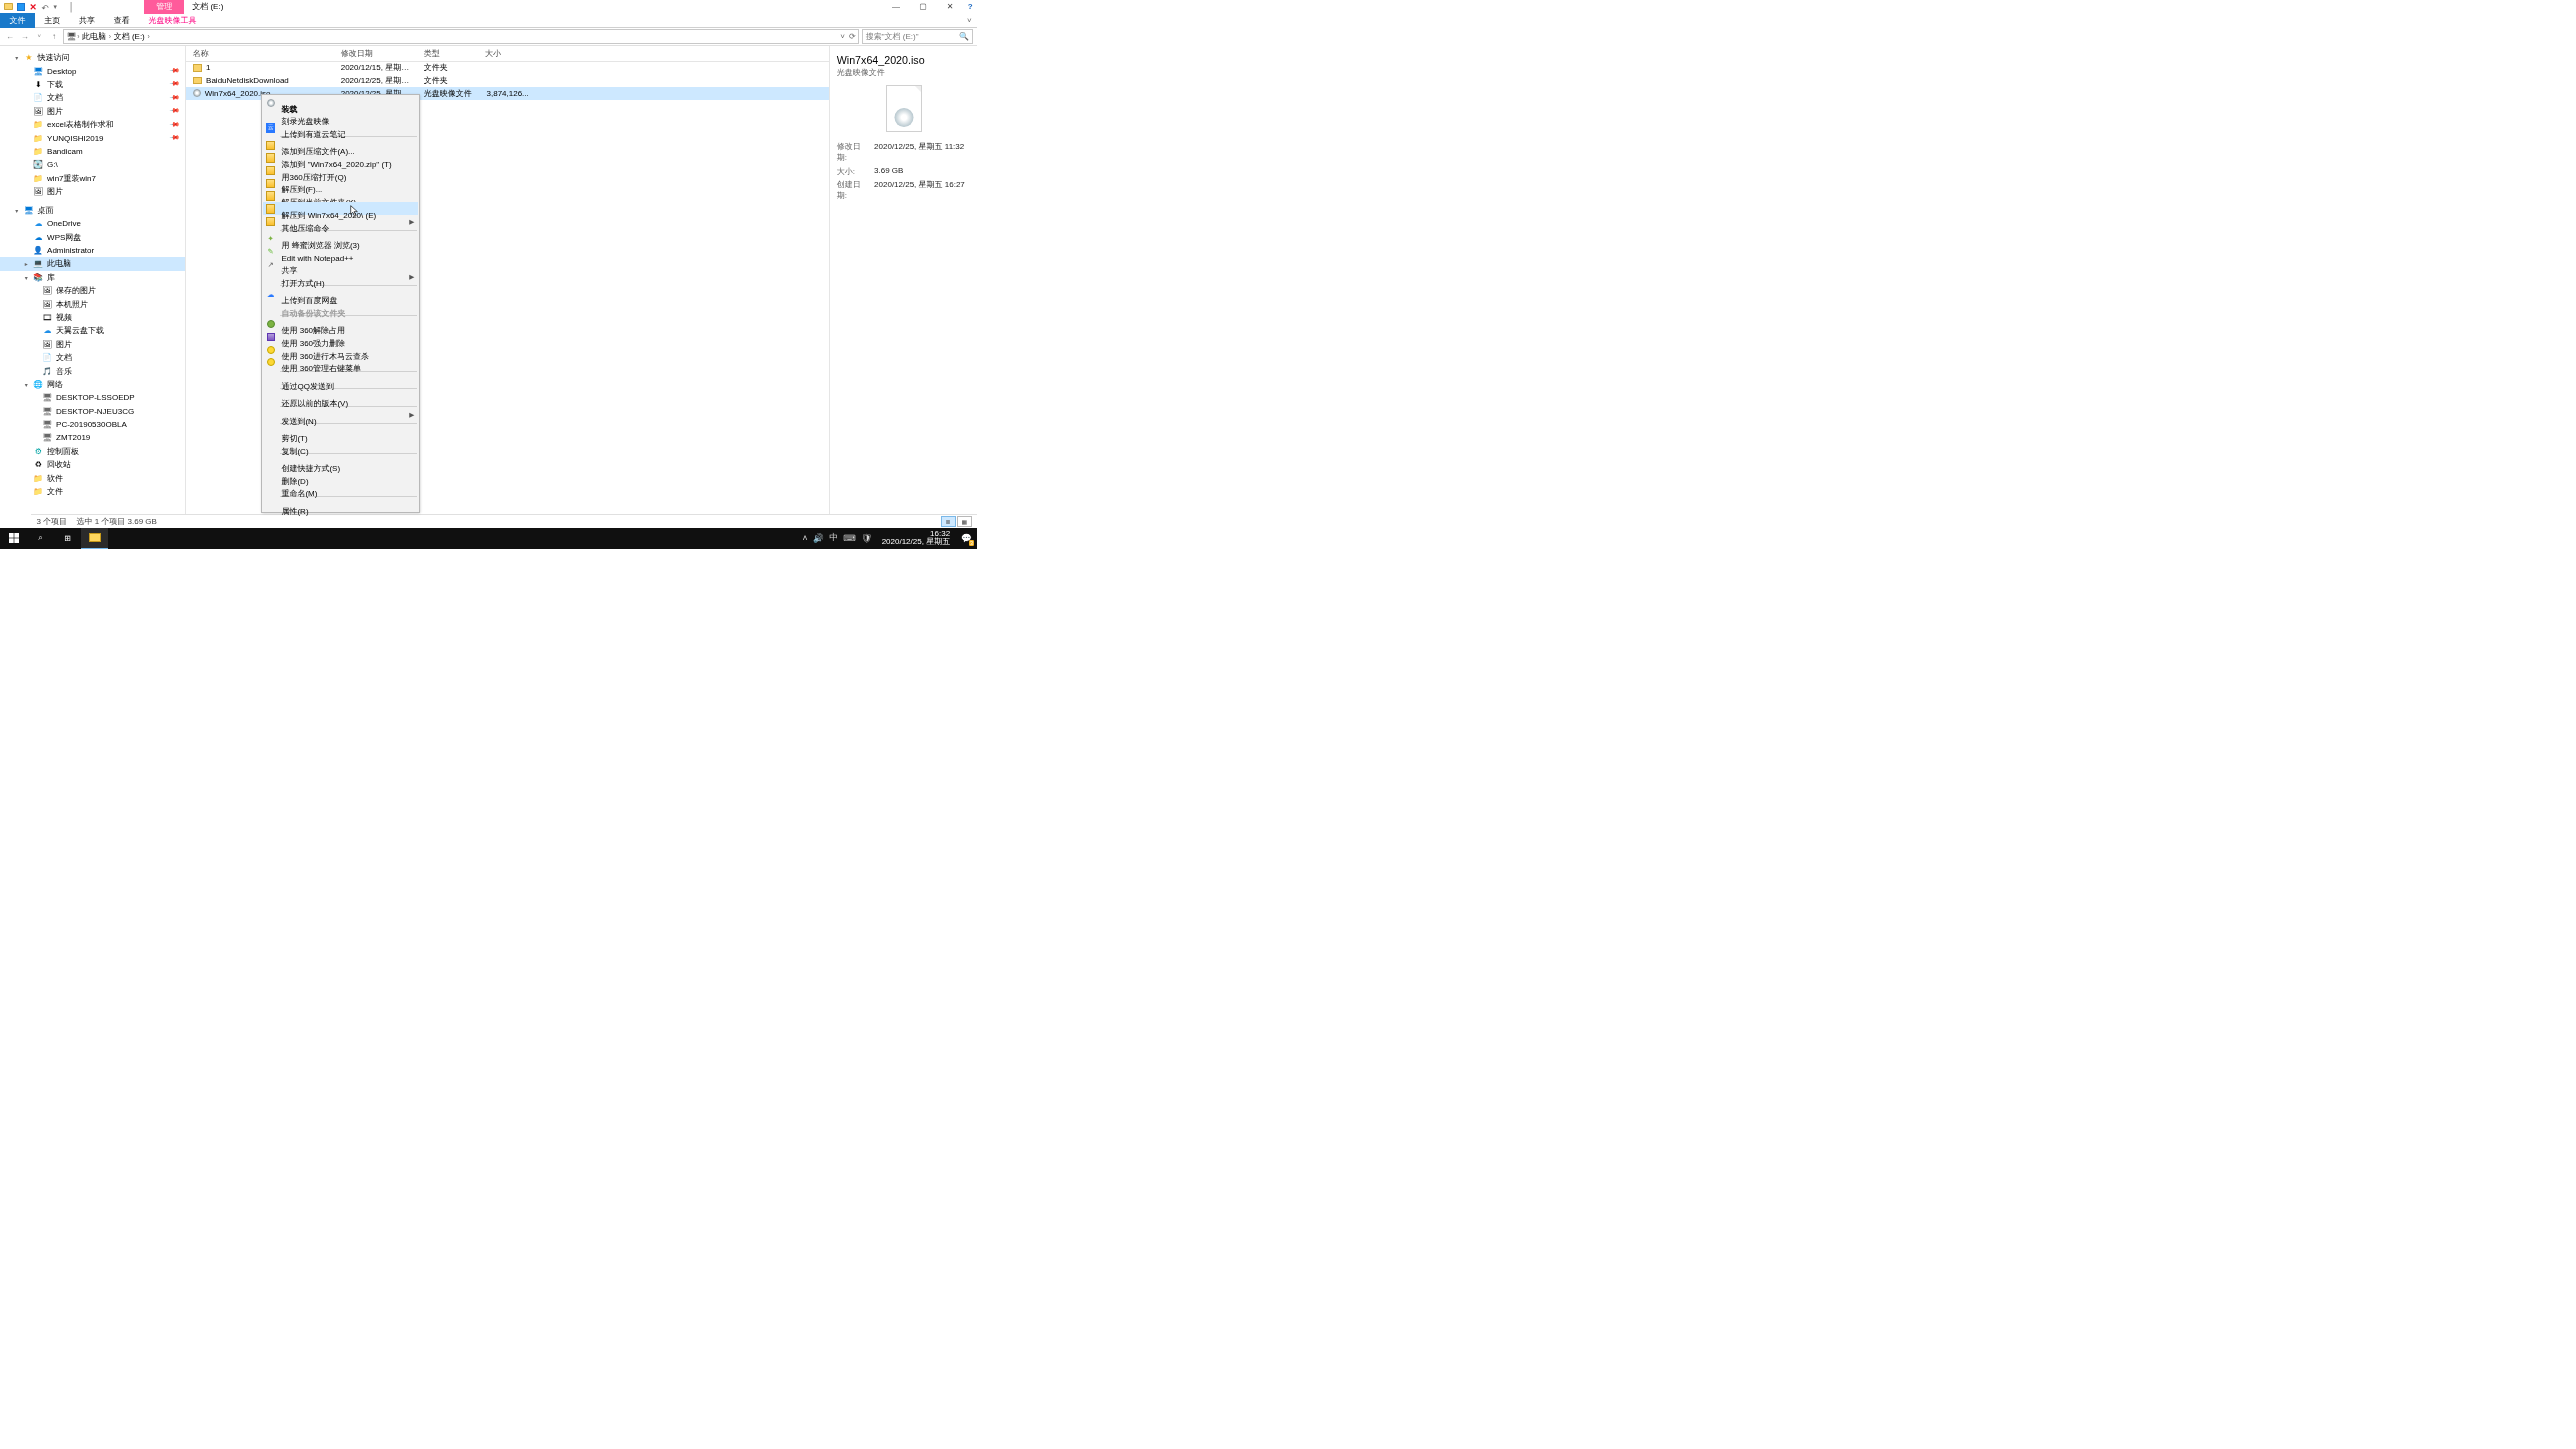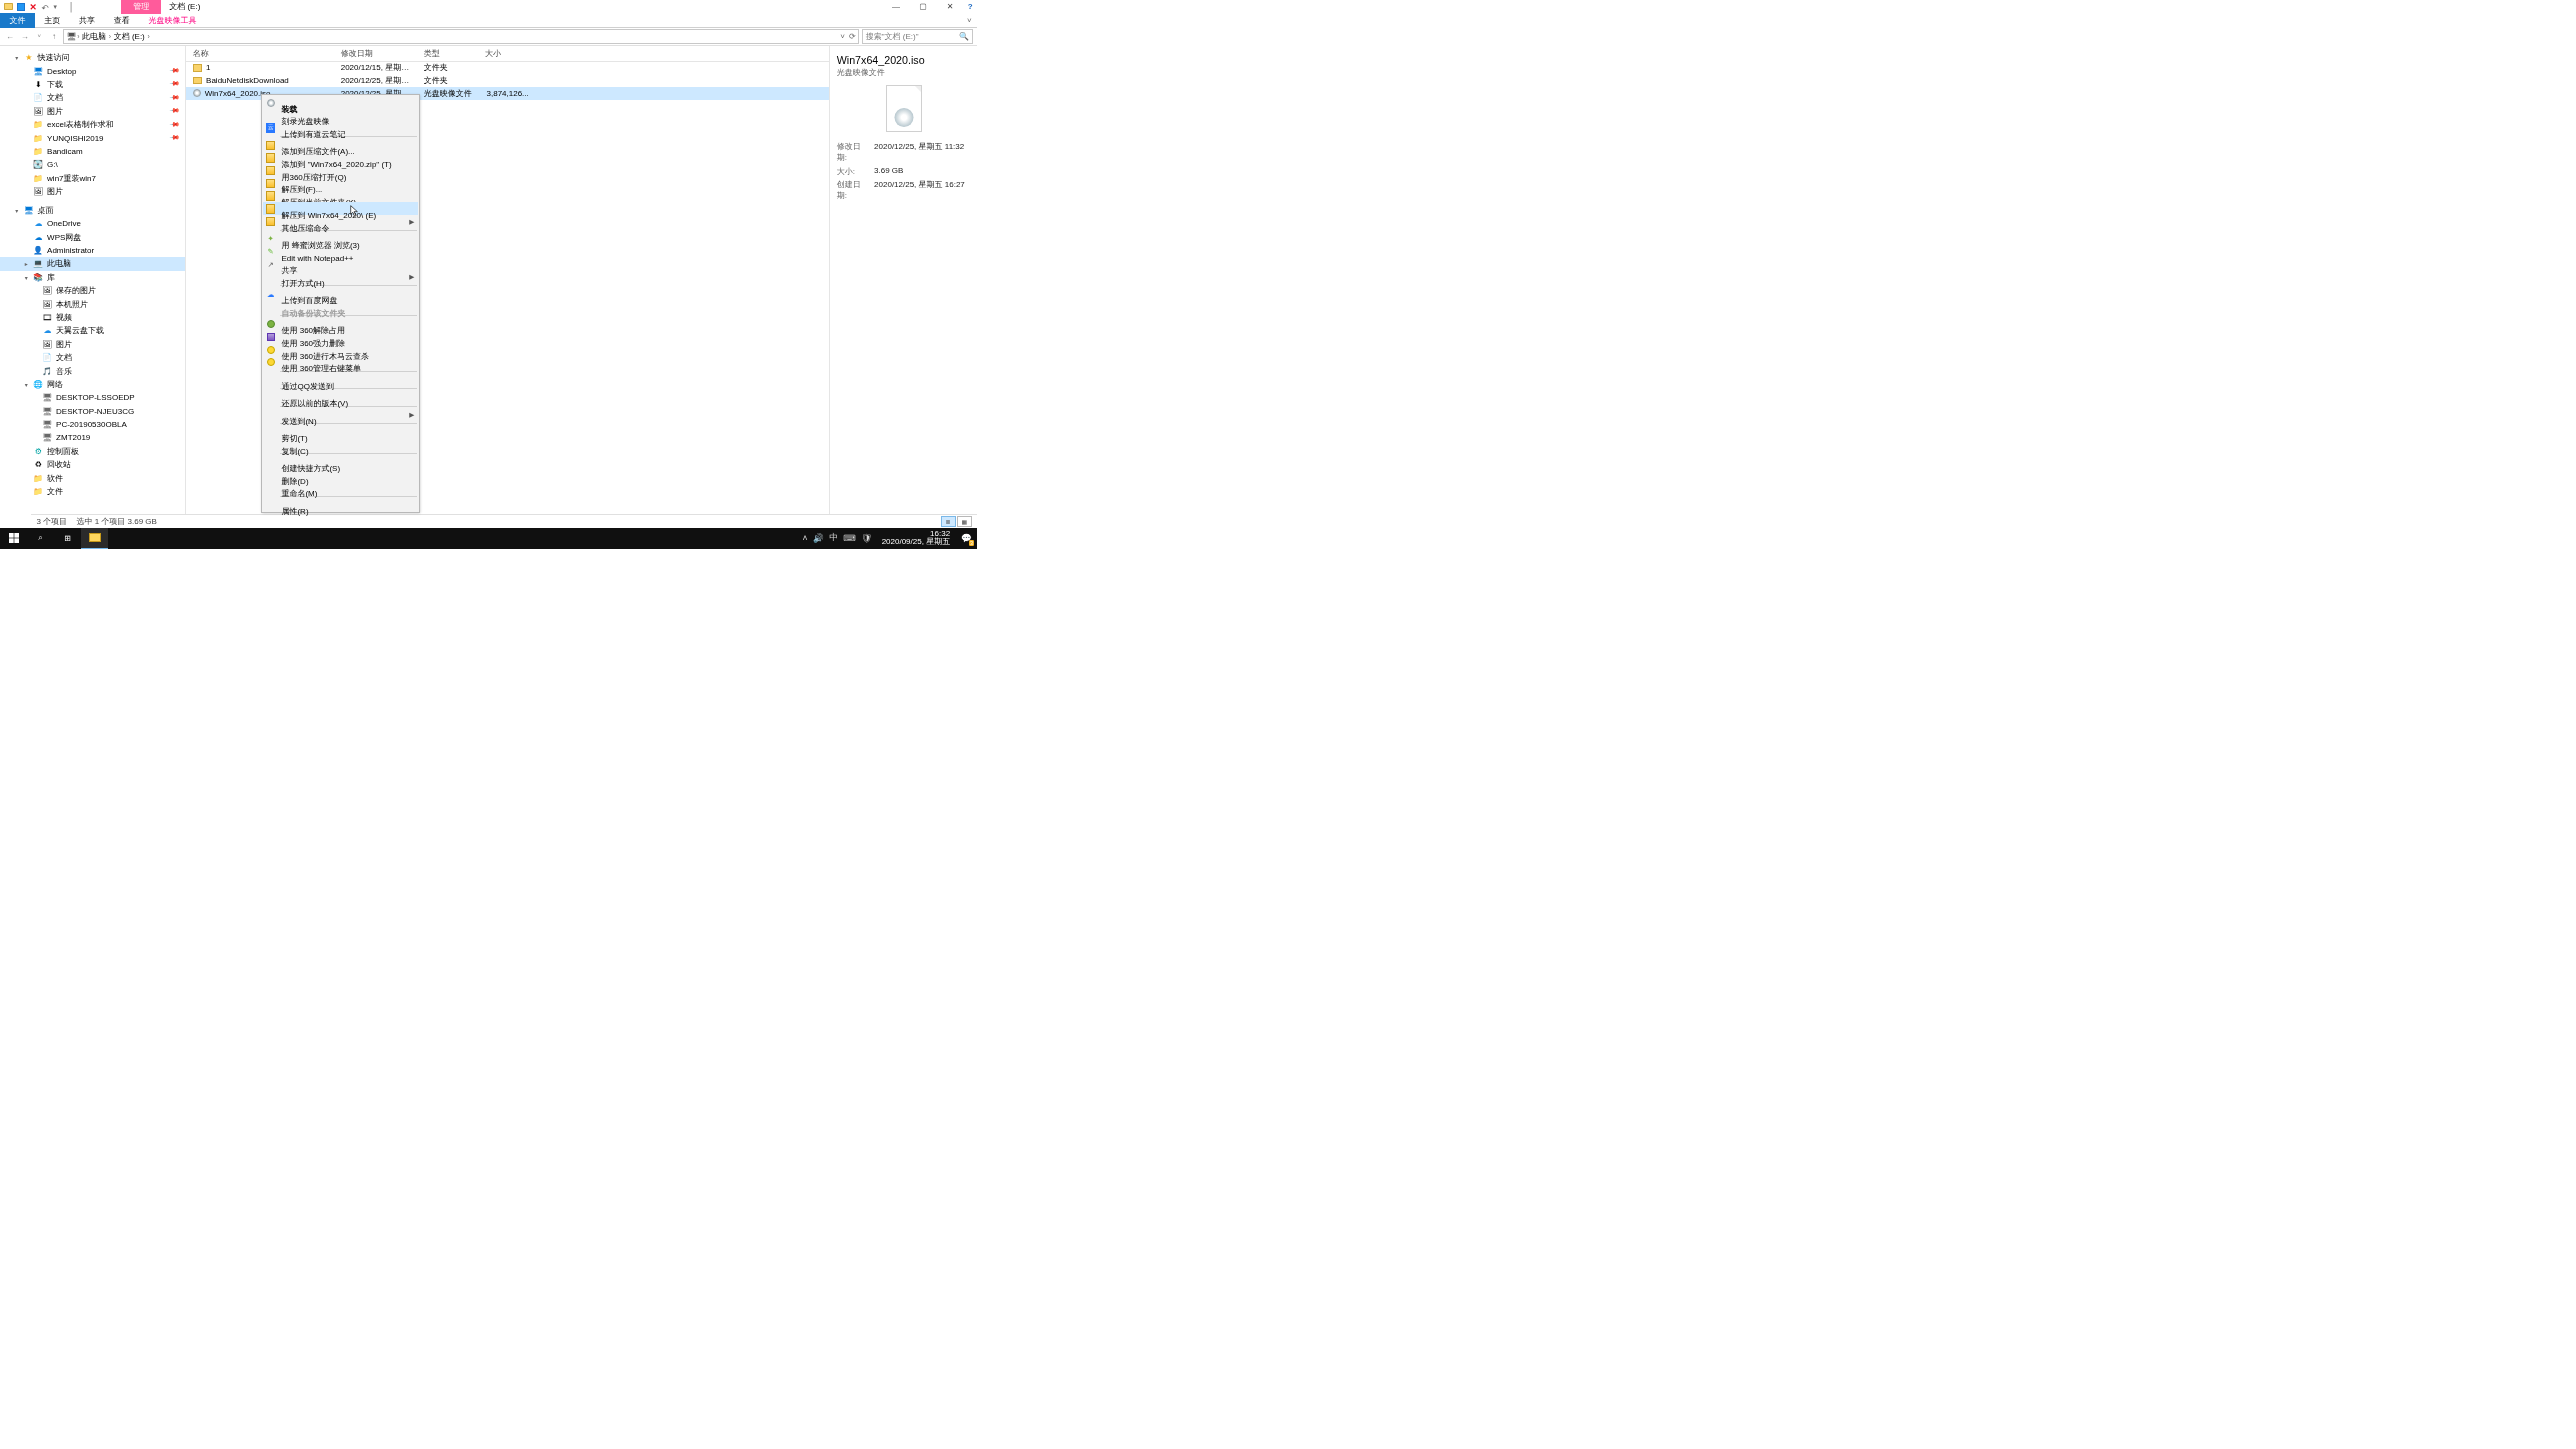--- a/index.html
+++ b/index.html
@@ -7,21 +7,21 @@
 
   
   .titlebar { height:13.4px; display:flex; align-items:center; background:#fff; }
   .qat { display:flex; align-items:center; gap:4px; padding-left:4px; }
   .qat-icon { width:8px; height:8px; display:inline-block; }
   .folder-yellow { width:9.4px; height:7.4px; background:#f9d36b; border:0.7px solid #d1a93b; border-radius:0.7px; }
   .save-icon { width:8px; height:8px; border:0.7px solid #1976d2; background:#2196f3; }
   .x-red { color:#e81123; font-weight:bold; font-size:8.7px; line-height:8px; }
   .undo-icon { color:#6a6a6a; font-size:8.7px; }
   .caret { color:#6a6a6a; font-size:6.7px; }
-  .tab-manage { display:inline-block; padding:1.3px 12px; background:#ff5b9b; color:#fff; margin-left:47px; }
+  .tab-manage { display:inline-block; padding:1.3px 12px; background:#ff5b9b; color:#fff; margin-left:70px; }
   .tab-title { display:inline-block; padding:1.3px 8px; }
   .win-controls { margin-left:auto; display:flex; }
   .win-btn { width:27px; height:13.4px; display:flex; align-items:center; justify-content:center; color:#454545; }
   .help { width:13.4px; color:#1565c0; font-weight:bold; }
 
   
   .ribbon { height:14.8px; display:flex; align-items:center; border-bottom:0.7px solid #d0d0d0; }
   .ribbon-tab { padding:2px 9.4px; }
   .ribbon-tab.file { background:#1979ca; color:#fff; }
   .ribbon-tab.context { color:#ff0080; }
@@ -599,21 +599,21 @@
       <div class="tb-folder"></div>
     </div>
   <div class="tb-right">
     <span class="tb-ic">˄</span>
     <span class="tb-ic">🔊</span>
     <span class="tb-ic">中</span>
     <span class="tb-ic">⌨</span>
     <span class="tb-ic">🛡</span>
     <div class="tb-clock">
       <div>16:32</div>
-      <div>2020/09/25, 星期五</div>
+      <div>2020/12/25, 星期五</div>
     </div>
     <div class="notif">
       <span class="tb-ic">💬</span>
       <span class="badge">3</span>
     </div>
   </div>
 </div>
 
 
 </body></html>

